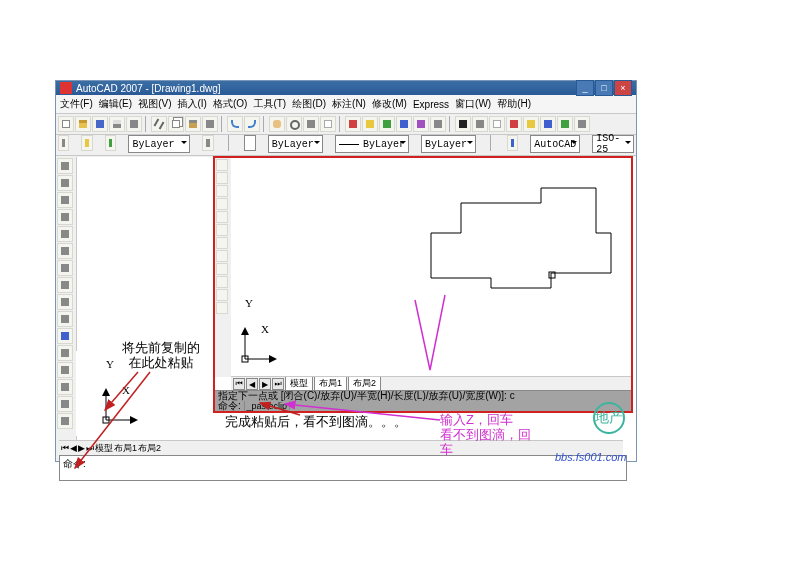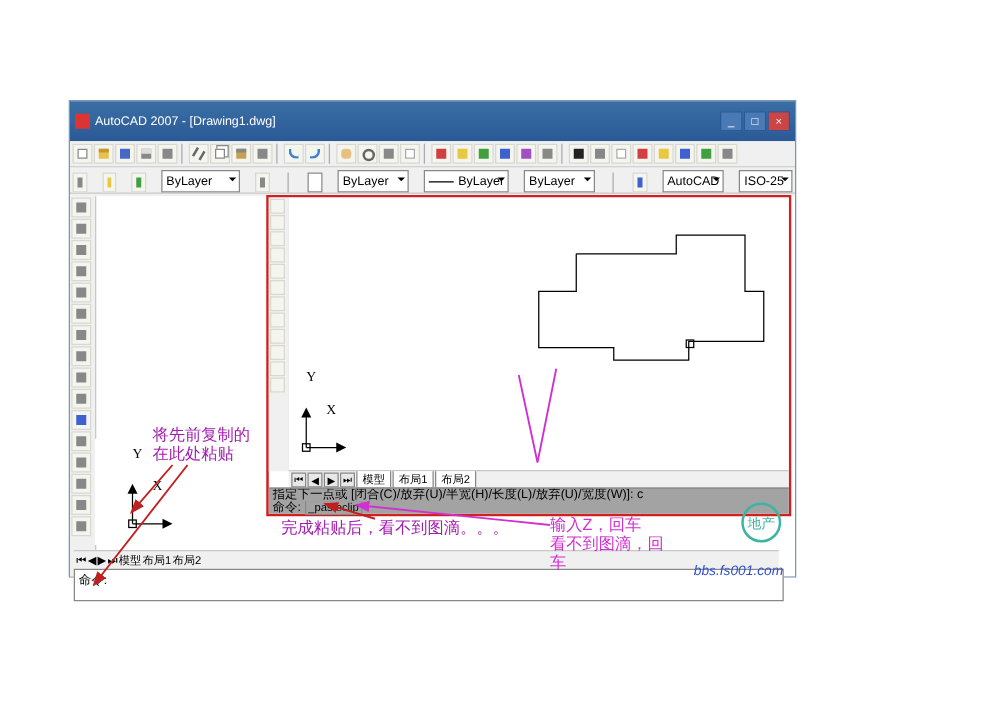--- a/index.html
+++ b/index.html
@@ -16,21 +16,21 @@
   .app {
     position: absolute;
     left: 55px;
     top: 80px;
     width: 580px;
     height: 380px;
     border: 1px solid #7a96b8;
     background: #f0f0f0;
   }
   .titlebar {
-    height: 32px;
+    height: 14px;
     background: linear-gradient(to bottom, #3b6ea5, #2a5a96);
     display: flex;
     align-items: center;
     padding: 0 4px;
     color: #fff;
     font-size: 10px;
   }
   .titlebar .icon {
     width: 12px; height: 12px;
     background: #d33;
@@ -85,24 +85,25 @@
   .t-yellow::after{background:#e8c840;}
   .t-purple::after{background:#a050c0;}
   .t-gray::after{background:#888;}
   .t-white::after{background:#fff;border:1px solid #aaa;}
   .t-black::after{background:#222;}
   .proprow {
     height: 20px;
     background: #f0f0f0;
     border-bottom: 1px solid #c8c8c8;
     display:flex;
-    align-items:flex-end;
+    align-items:flex-start;
     padding:0 2px;
     gap:12px;
     font-size:10px;
+    font-family:Liberation Mono, monospace;
   }
   .swatch { width:14px;height:14px;border:1px solid #888;background:#fff;}
   .combo {
     height:16px;background:#fff;border:1px solid #888;
     display:flex;align-items:center;padding:0 3px;font-size:10px;
     position:relative;
   }
   .combo::after{content:"";position:absolute;right:2px;top:5px;border:3px solid transparent;border-top-color:#000;}
   .content {
     position:absolute;
@@ -172,45 +173,59 @@
     display:flex;align-items:center;font-size:9px;padding:0 2px;gap:1px;
   }
   .outer-cmd{
     position:absolute;
     left:59px;top:455px;width:560px;height:22px;
     background:#fff;border:1px solid #888;font-size:10px;
     padding:1px 3px;
   }
   
   .anno { position:absolute; font-size:13px; line-height:15px; }
-  .anno.red { color:#a21caf; }
+  .anno.red { color:#000000;text-align:center; }
   .anno.mag { color:#d030d0; }
   .anno.blue { color:#3050d0; font-size:11px;}
   .watermark{
     position:absolute;right:175px;top:402px;width:28px;height:28px;
     border:2px solid #3bb5a0;border-radius:50%;
     display:flex;align-items:center;justify-content:center;
-    color:#3bb5a0;font-size:11px;
+    color:#3bb5a0;font-size:14px;
   }
   
   .shape{position:absolute;left:170px;top:20px;}
 </style>
 </head>
 <body>
 
 <div class="app">
 
   <div class="titlebar">
     <div class="icon"></div>
     <div class="title">AutoCAD 2007 - [Drawing1.dwg]</div>
     <div class="winctl">_</div>
     <div class="winctl">□</div>
     <div class="winctl close">×</div>
   </div>
 
+  <div class="menubar">
+    <span>文件(F)</span>
+    <span>编辑(E)</span>
+    <span>视图(V)</span>
+    <span>插入(I)</span>
+    <span>格式(O)</span>
+    <span>工具(T)</span>
+    <span>绘图(D)</span>
+    <span>标注(N)</span>
+    <span>修改(M)</span>
+    <span>Express</span>
+    <span>窗口(W)</span>
+    <span>帮助(H)</span>
+  </div>
 
   <div class="toolbar">
     <div class="tbtn t-new"></div>
     <div class="tbtn t-open"></div>
     <div class="tbtn t-save"></div>
     <div class="tbtn t-print"></div>
     <div class="tbtn t-gray"></div>
     <div class="tsep"></div>
     <div class="tbtn t-cut"></div>
     <div class="tbtn t-copy"></div>

